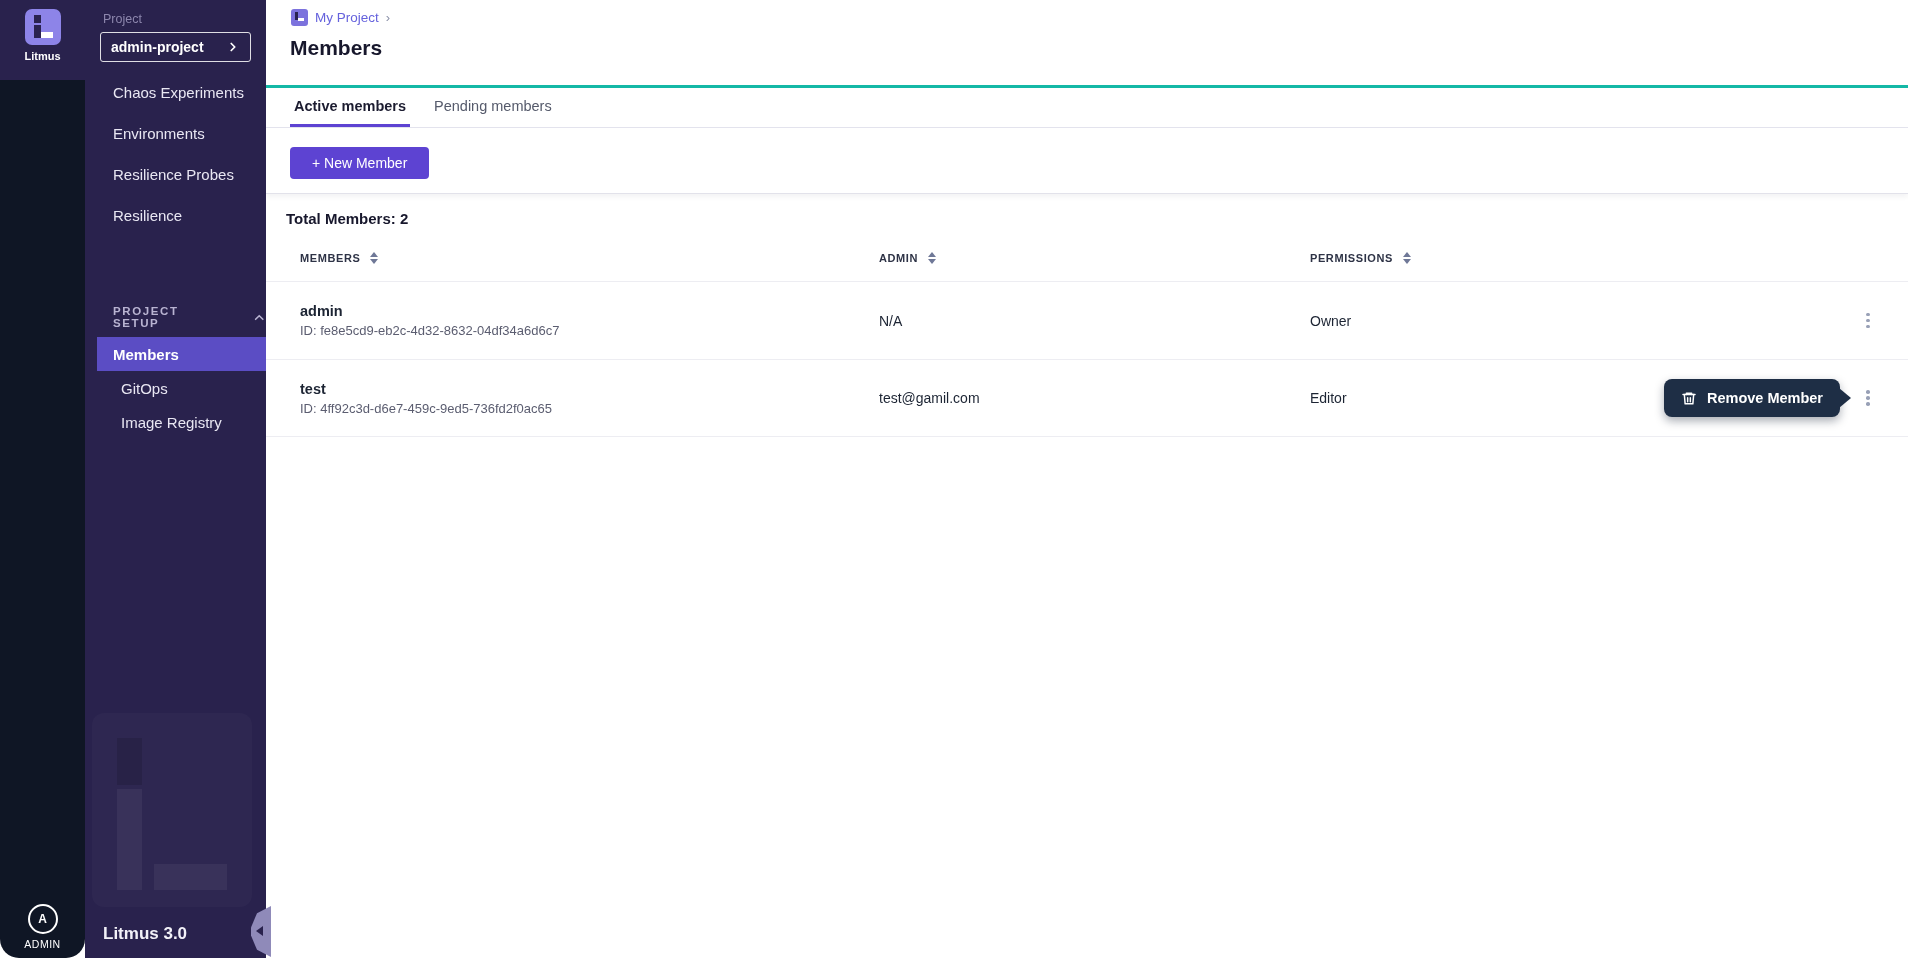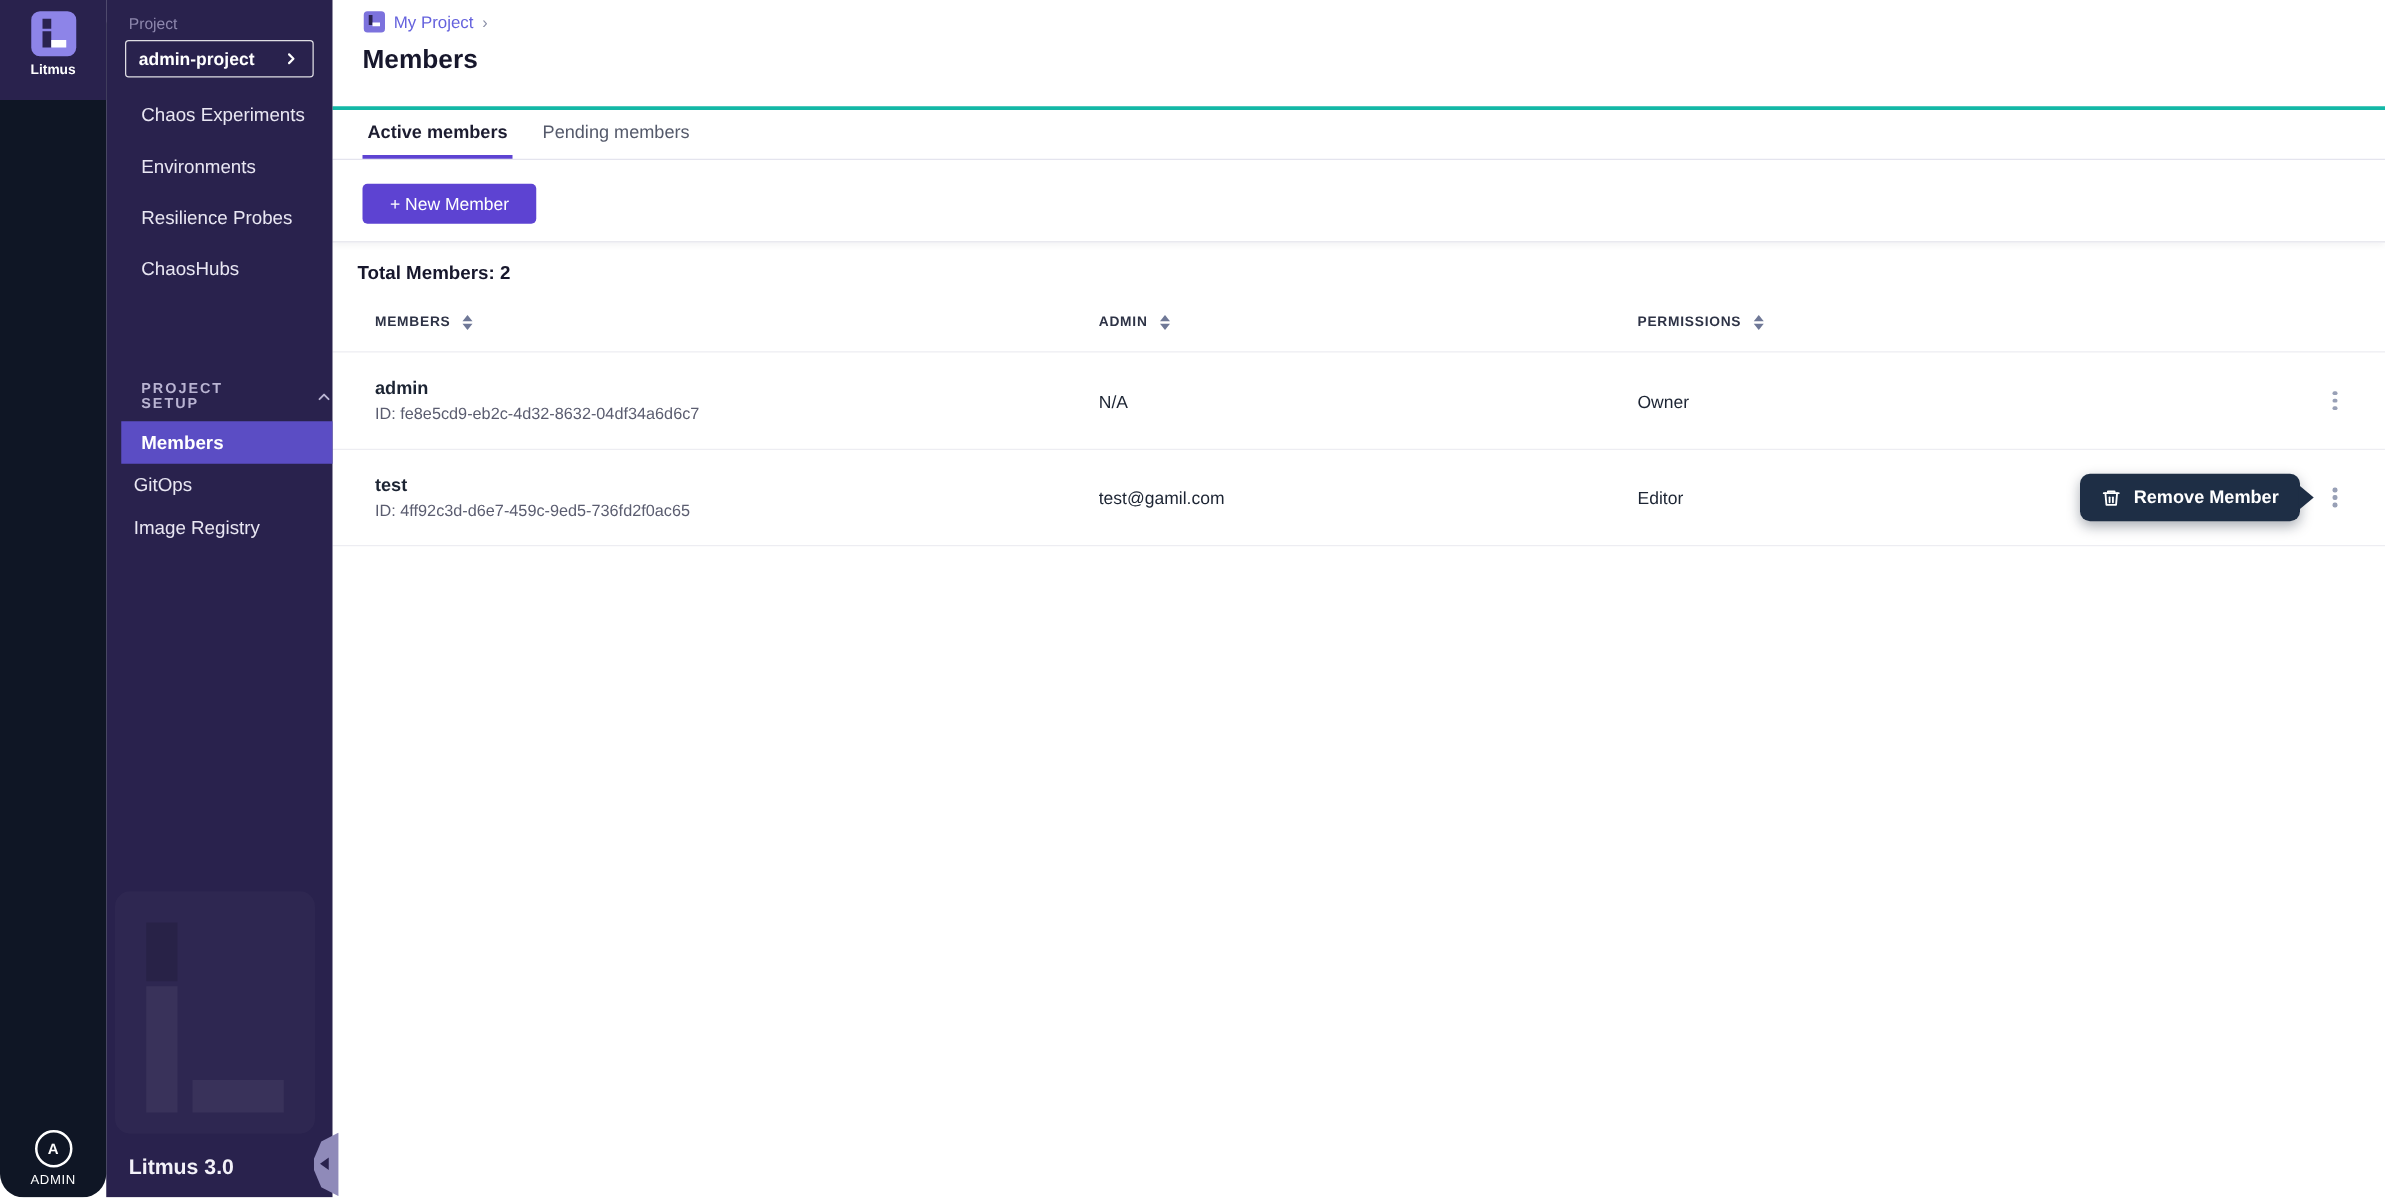--- a/index.html
+++ b/index.html
@@ -26,21 +26,21 @@
   .project-select { position:absolute; left:15px; top:32px; width:151px; height:30px;
     border:1px solid rgba(255,255,255,.85); border-radius:3px; display:flex; align-items:center;
     padding:0 10px; cursor:pointer; }
   .project-select .value { flex:1; color:#fff; font-size:14px; font-weight:bold; }
   .nav-list { position:absolute; left:0; top:72px; width:181px; }
   .nav-item { height:41px; line-height:41px; padding-left:28px; color:#e9e7f3; font-size:15px; cursor:pointer; }
   .section-head { position:absolute; left:0; top:297px; width:181px; height:40px;
     display:flex; align-items:center; padding-left:28px; cursor:pointer; }
   .section-head .sec-label { color:#b9b4d2; font-size:11.5px; font-weight:bold; letter-spacing:1.6px; }
   .setup-list { position:absolute; left:0; top:337px; width:181px; }
-  .setup-item { height:34px; display:flex; align-items:center; padding-left:22px;
+  .setup-item { height:34px; display:flex; align-items:center; padding-left:36px;
     color:#e9e7f3; font-size:15px; cursor:pointer; }
   .setup-item.active { background:#5b4dc4; margin-left:12px; padding-left:16px; color:#fff; font-weight:bold; }
 
   
   .watermark { position:absolute; left:7px; top:713px; width:160px; height:194px;
     background:rgba(255,255,255,.025); border-radius:12px; }
   .watermark .w-dot  { position:absolute; left:25px; top:25px;  width:25px; height:47px;  background:rgba(0,0,0,.12); }
   .watermark .w-vbar { position:absolute; left:25px; top:76px;  width:25px; height:101px; background:rgba(255,255,255,.055); }
   .watermark .w-hbar { position:absolute; left:62px; top:151px; width:73px; height:26px;  background:rgba(255,255,255,.055); }
   .version { position:absolute; left:18px; bottom:14px; color:#f2f1f8; font-size:17px; font-weight:bold; }
@@ -131,21 +131,21 @@
       <span class="value">admin-project</span>
       <svg width="14" height="14" viewBox="0 0 24 24" fill="none" stroke="#ffffff" stroke-width="3" stroke-linecap="round" stroke-linejoin="round">
           <polyline points="9 6 15 12 9 18"></polyline>
         </svg>
     </div>
 
     <div class="nav-list">
       <div class="nav-item">Chaos Experiments</div>
       <div class="nav-item">Environments</div>
       <div class="nav-item">Resilience Probes</div>
-      <div class="nav-item">ChaosHubs</div>
+      <div class="nav-item">Resilience</div>
     </div>
 
     <div class="section-head">
       <span class="sec-label">PROJECT SETUP</span>
       <svg style="margin-left:26px" width="15" height="15" viewBox="0 0 24 24" fill="none" stroke="#b9b4d2" stroke-width="2.6" stroke-linecap="round" stroke-linejoin="round">
           <polyline points="6 15 12 9 18 15"></polyline>
         </svg>
     </div>
 
     <div class="setup-list">

